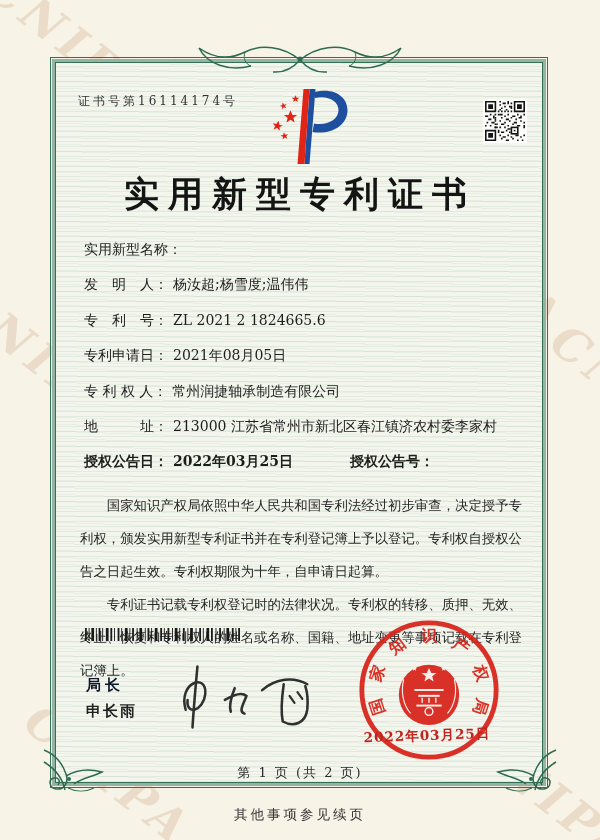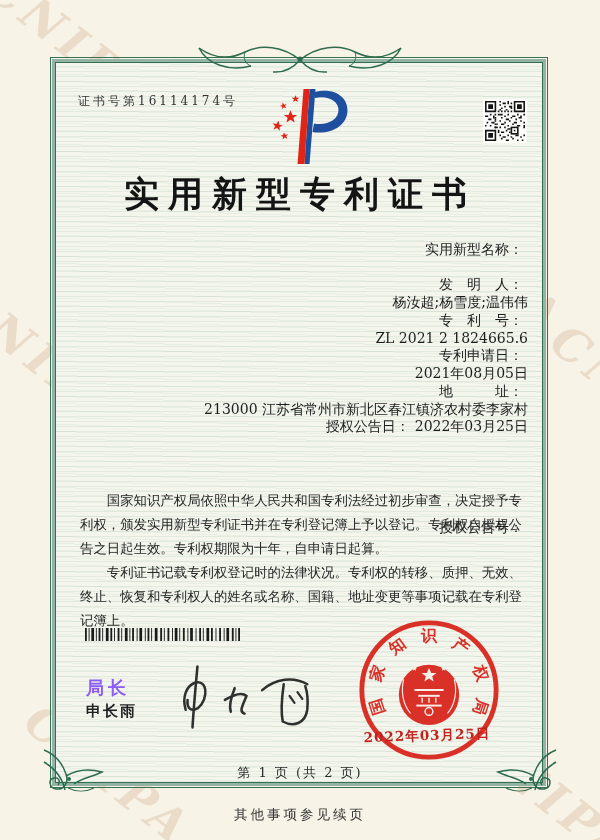--- a/index.html
+++ b/index.html
@@ -54,34 +54,34 @@
 
   .logo { left:250px; top:86px; width:106px; height:82px; }
   .qr   { left:483px; top:99px;  width:44px; height:44px; background:#fdfdfb; padding:2px; }
 
   .title {
     left:0; right:0; top:171px; text-align:center;
     font-size:35px; font-weight:bold; letter-spacing:9px; color:#141414;
   }
 
   .rows { left:84px; top:241px; width:444px; font-size:14px; color:#1d1d1d; font-weight:500; }
-  .row  { height:35.4px; display:flex; align-items:flex-end; white-space:nowrap;flex-direction:column; }
+  .row  { height:35.4px; display:flex; align-items:flex-start; white-space:nowrap; }
   .row .lbl { margin-right:5px; }
-  .row7 { gap:83px; }
+  .row7 { gap:57px;font-weight:bold; }
   .pair { display:flex; }
 
   .paras {
     left:80px; top:489px; width:442px;
-    font-size:13.4px; line-height:24px; text-align:justify; color:#262626;
+    font-size:13.4px; line-height:33px; text-align:justify; color:#262626;
   }
   .paras p { text-indent:2em; }
 
   .barcode { left:85px; top:628px; width:155px; height:13px; }
 
-  .officer-title { left:86px; top:676px; font-size:18px; font-weight:bold; letter-spacing:4px; color:#8b5cf6;
+  .officer-title { left:86px; top:676px; font-size:15px; font-weight:bold; letter-spacing:4px; color:#0f172a;
                    font-family:"Liberation Sans", sans-serif; }
   .officer-name  { left:86px; top:702px; font-size:15px; font-weight:bold; letter-spacing:2px; color:#222;
                    font-family:"Liberation Sans", sans-serif; }
   .signature { left:168px; top:660px; width:152px; height:72px; }
 
   .seal { left:356px; top:617px; width:146px; height:146px; opacity:0.93; }
   .seal-date {
     left:352px; top:727px; width:150px; text-align:center;
     font-size:13.5px; font-weight:bold; color:#c1231c; letter-spacing:1px;
     transform:rotate(-2deg); z-index:5;
@@ -189,20 +189,24 @@
       <span class="lbl">发　明　人：</span>
       <span class="val">杨汝超;杨雪度;温伟伟</span>
     </div>
     <div class="row">
       <span class="lbl">专　利　号：</span>
       <span class="val">ZL 2021 2 1824665.6</span>
     </div>
     <div class="row">
       <span class="lbl">专利申请日：</span>
       <span class="val">2021年08月05日</span>
+    </div>
+    <div class="row">
+      <span class="lbl">专 利 权 人：</span>
+      <span class="val">常州润捷轴承制造有限公司</span>
     </div>
     <div class="row">
       <span class="lbl">地　　　址：</span>
       <span class="val">213000 江苏省常州市新北区春江镇济农村委李家村</span>
     </div>
     <div class="row row7">
       <span class="pair">
         <span class="lbl">授权公告日：</span>
         <span class="val">2022年03月25日</span>
       </span>

